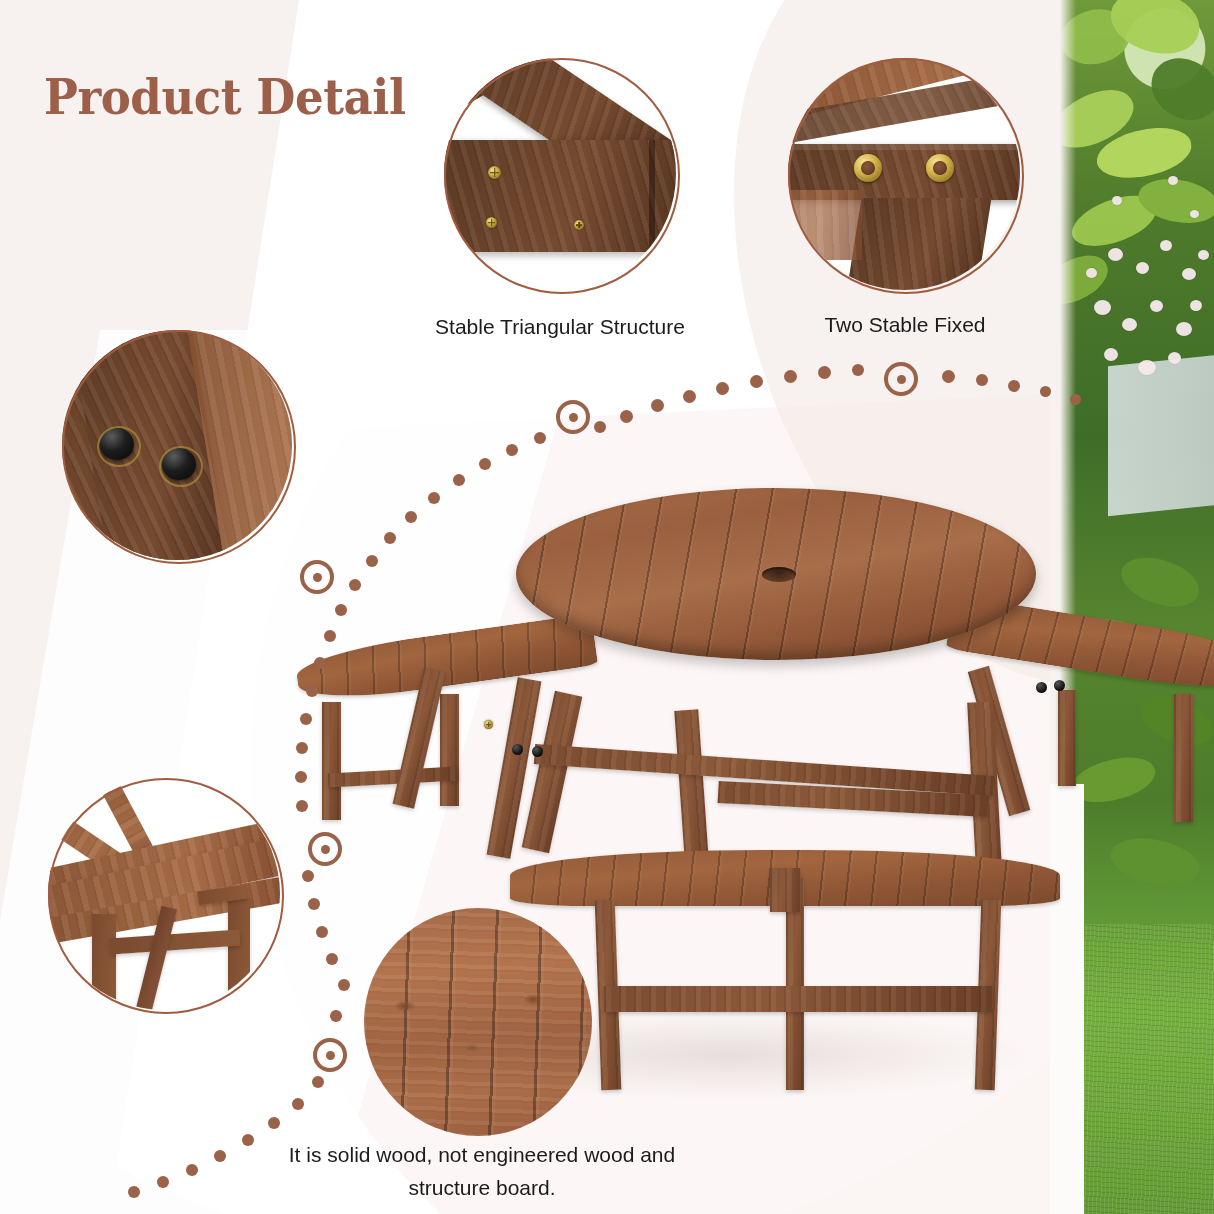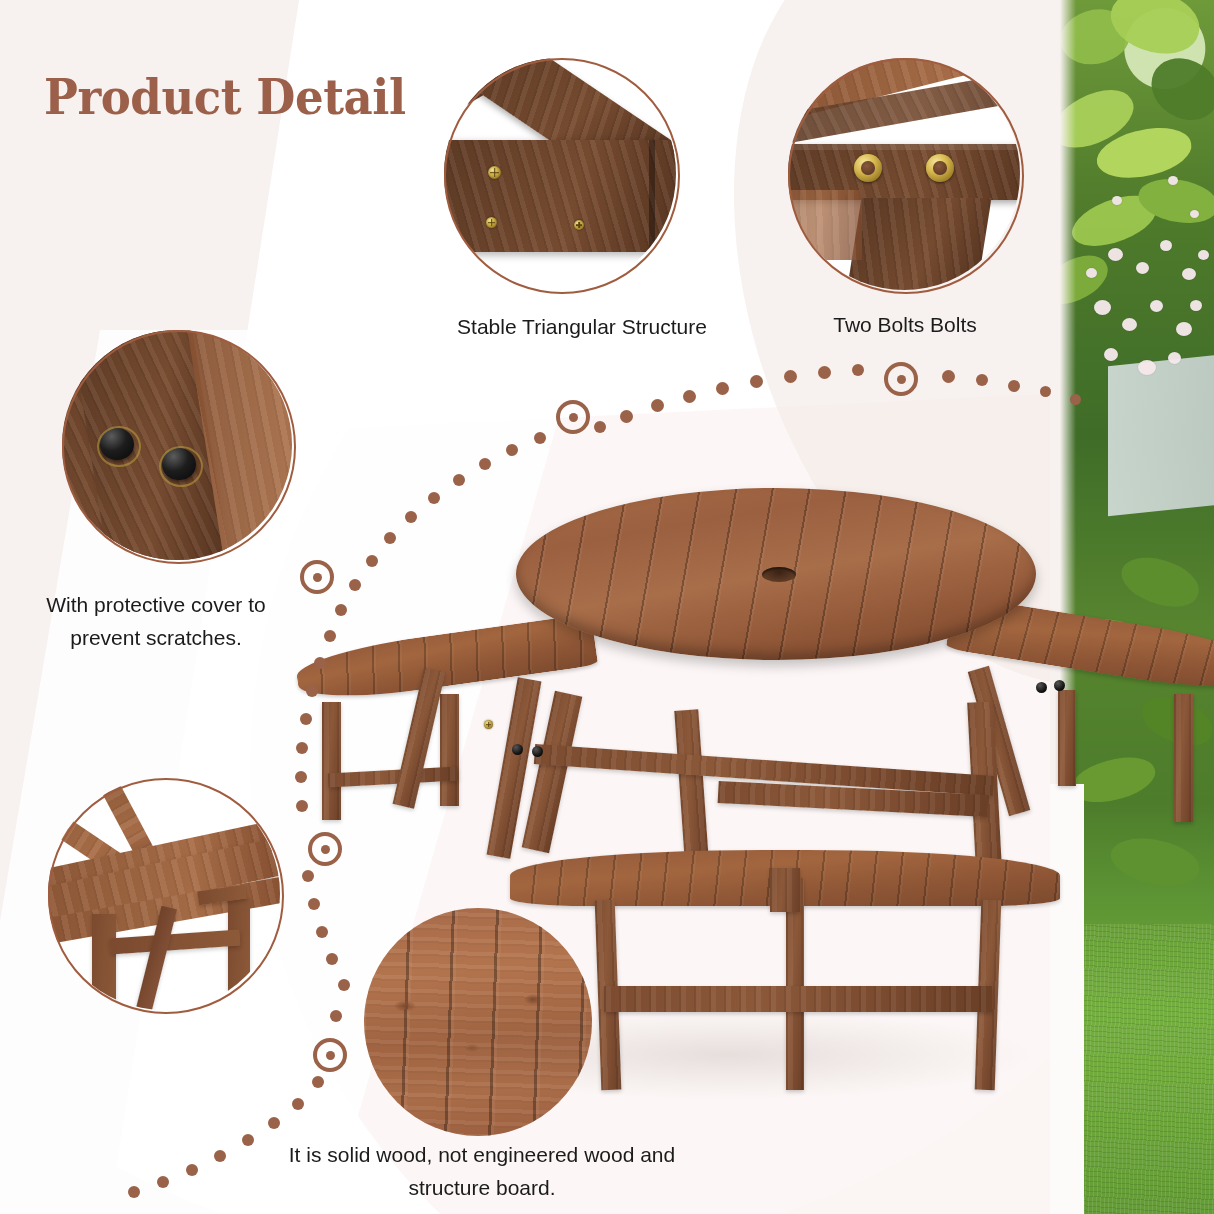--- a/index.html
+++ b/index.html
@@ -265,54 +265,53 @@
     <div class="plank wood-dark" style="left:-10px;top:-6px;width:250px;height:62px;transform:rotate(-30deg);transform-origin:left top;"></div>
     <div class="plank wood-dark" style="left:46px;top:-40px;width:230px;height:68px;transform:rotate(34deg);transform-origin:left top;box-shadow:-2px 3px 6px rgba(0,0,0,.3);"></div>
 
     <div class="plank wood-dark" style="left:-14px;top:82px;width:262px;height:112px;box-shadow:0 3px 8px rgba(0,0,0,.3);"></div>
     <div class="plank" style="left:205px;top:82px;width:6px;height:112px;background:rgba(0,0,0,.35);"></div>
     <div class="screw" style="left:44px;top:108px;width:13px;height:13px;"></div>
     <div class="screw" style="left:42px;top:159px;width:11px;height:11px;"></div>
     <div class="screw" style="left:130px;top:162px;width:10px;height:10px;"></div>
   </div>
   <div class="ring" style="left:444px;top:58px;width:232px;height:232px;"></div>
-  <div class="cap-text" style="left:442px;top:310px;width:280px;">Stable Triangular Structure</div>
+  <div class="cap-text" style="left:420px;top:310px;width:280px;">Stable Triangular Structure</div>
 
   <div class="circle" style="left:788px;top:58px;width:232px;height:232px;">
     <div class="woodbg" style="background:#ffffff;"></div>
     <div class="plank wood-mid" style="left:-30px;top:-30px;width:300px;height:96px;transform:rotate(-14deg);transform-origin:left top;"></div>
     <div class="plank wood-dark" style="left:-30px;top:60px;width:300px;height:30px;transform:rotate(-10deg);transform-origin:left top;opacity:.9;"></div>
     <div class="plank wood-dark" style="left:-30px;top:86px;width:300px;height:56px;box-shadow:0 3px 7px rgba(0,0,0,.35);"></div>
     <div class="plank" style="left:-30px;top:86px;width:300px;height:6px;background:rgba(255,255,255,.10);"></div>
     <div class="bolt" style="left:66px;top:96px;width:28px;height:28px;">
         <i></i>
       </div>
     <div class="bolt" style="left:138px;top:96px;width:28px;height:28px;">
         <i></i>
       </div>
     <div class="plank wood-dark" style="left:64px;top:140px;width:130px;height:120px;transform:skewX(-9deg);"></div>
     <div class="plank wood-mid" style="left:-36px;top:132px;width:110px;height:70px;opacity:.75;"></div>
   </div>
   <div class="ring" style="left:788px;top:58px;width:232px;height:232px;"></div>
-  <div class="cap-text" style="left:770px;top:308px;width:270px;">Two Bolts Bolts</div>
+  <div class="cap-text" style="left:770px;top:308px;width:270px;">Two Stable Fixed</div>
 
   <div class="circle" style="left:62px;top:330px;width:230px;height:230px;">
     <div class="woodbg" style="background:#ffffff;"></div>
     <div class="plank wood-dark" style="left:-40px;top:-30px;width:160px;height:300px;transform:rotate(-9deg);"></div>
     <div class="plank wood-dark" style="left:28px;top:-50px;width:120px;height:330px;transform:rotate(-9deg);box-shadow:4px 0 10px rgba(0,0,0,.3);"></div>
     <div class="plank wood-mid" style="left:146px;top:-20px;width:120px;height:290px;transform:rotate(-9deg);opacity:.95;"></div>
     <div class="cap" style="left:38px;top:98px;width:34px;height:32px;">
         <em></em>
       </div>
     <div class="cap" style="left:100px;top:118px;width:34px;height:32px;">
         <em></em>
       </div>
   </div>
   <div class="ring" style="left:62px;top:330px;width:230px;height:230px;"></div>
-  <div class="cap-text" style="left:18px;top:588px;width:276px;">With protective cover to prevent scratches.</div>
 
   <div class="circle" style="left:48px;top:778px;width:232px;height:232px;">
     <div class="woodbg" style="background:#ffffff;"></div>
     <div class="plank wood-mid" style="left:-30px;top:6px;width:170px;height:22px;transform:rotate(34deg);transform-origin:left top;"></div>
     <div class="plank wood-mid" style="left:58px;top:-20px;width:130px;height:20px;transform:rotate(62deg);transform-origin:left top;"></div>
     <div class="plank wood-mid" style="left:-34px;top:66px;width:300px;height:30px;transform:rotate(-12deg);"></div>
     <div class="plank wood-mid" style="left:-34px;top:84px;width:300px;height:38px;transform:rotate(-12deg);box-shadow:0 3px 6px rgba(0,0,0,.22);"></div>
     <div class="plank wood-mid" style="left:-20px;top:118px;width:290px;height:26px;transform:rotate(-10deg);"></div>
     <div class="leg" style="left:44px;top:136px;width:24px;height:108px;background:linear-gradient(95deg,#7b4a2f,#8d5a39);"></div>
     <div class="leg" style="left:180px;top:120px;width:22px;height:96px;background:linear-gradient(95deg,#7b4a2f,#8d5a39);"></div>

